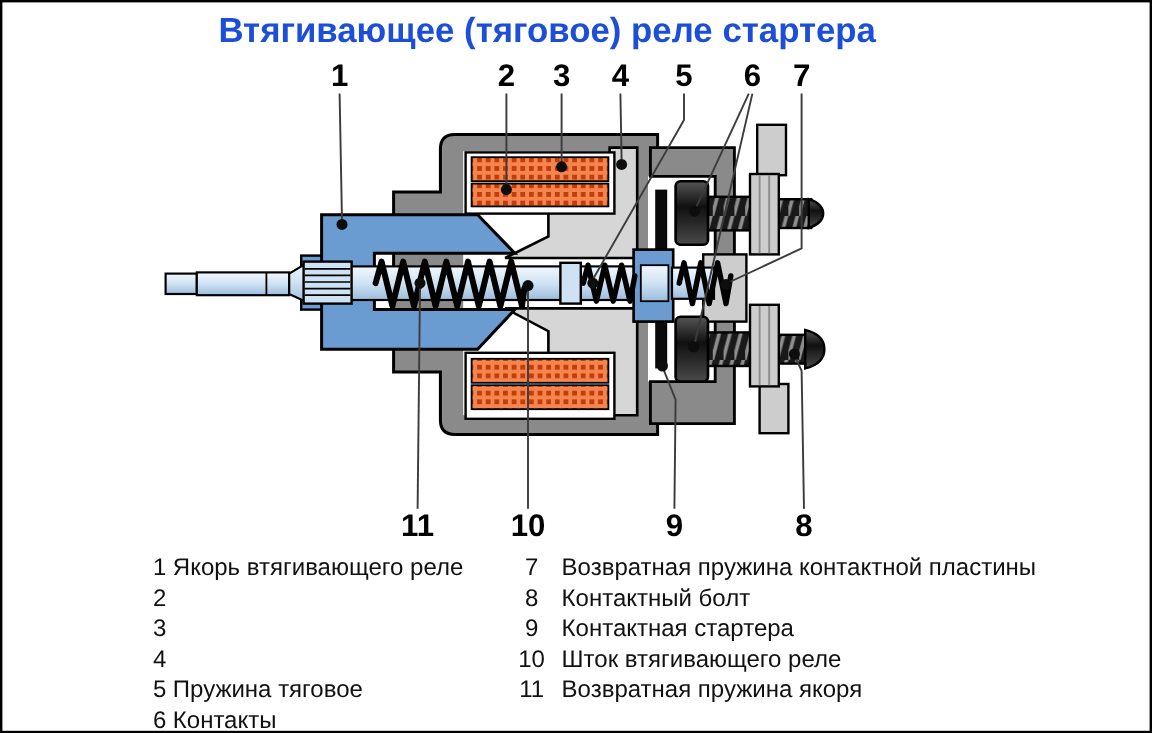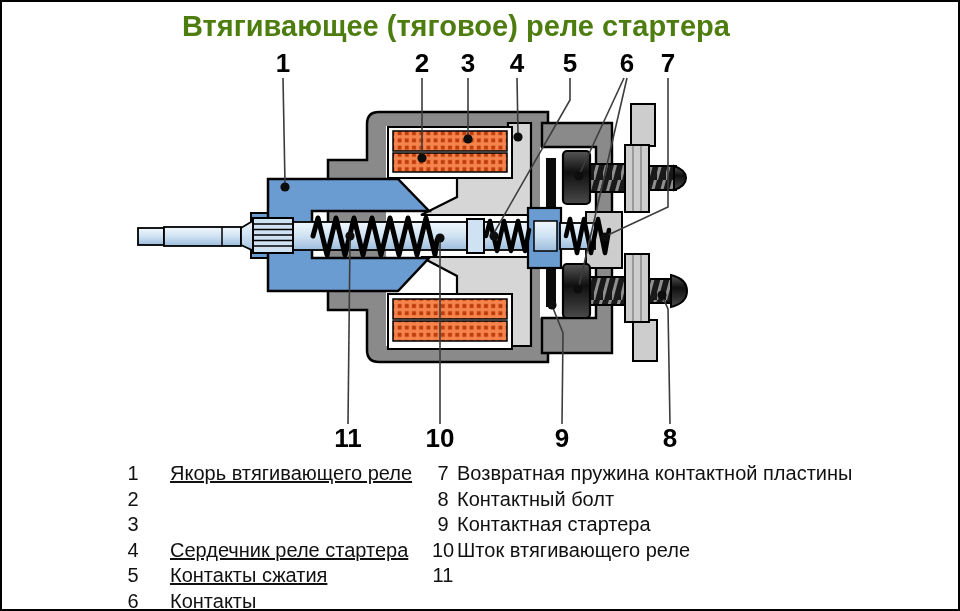--- a/index.html
+++ b/index.html
@@ -3,31 +3,31 @@
 <meta charset="utf-8">
 <style>
   html,body{margin:0;padding:0;background:#e8e8e8;}
   .frame{
     position:relative;width:956px;height:607px;border:2px solid #000;
     background:#fff;overflow:hidden;
     font-family:"Liberation Sans", sans-serif;
   }
   .title{
     position:absolute;top:8px;left:0;width:908px;text-align:center;
-    font-size:29px;font-weight:bold;color:#4d7c0f;letter-spacing:0px;
+    font-size:29px;font-weight:bold;color:#1d4ed8;letter-spacing:0px;
   }
   .legend-col{position:absolute;top:459px;}
   .legend-col.left{left:120px;}
   .legend-col.right{left:427px;}
   .legend-row{display:flex;align-items:center;height:25.5px;font-size:20px;color:#111;}
   .legend-num{flex:0 0 auto;text-align:center;}
   .left .legend-num{width:22px;}
   .right .legend-num{width:28px;}
-  .left .legend-label{margin-left:26px;white-space:nowrap;text-decoration:underline;}
-  .right .legend-label{white-space:nowrap;}
+  .left .legend-label{white-space:nowrap;}
+  .right .legend-label{margin-left:11px;white-space:nowrap;}
   svg text.callout{font-family:"Liberation Sans",sans-serif;font-size:26px;font-weight:bold;fill:#000;}
   svg{position:absolute;left:0;top:0;}
 </style>
 </head>
 <body>
 
 <div class="frame">
 
   <div class="title">Втягивающее (тяговое) реле стартера</div>
 
@@ -185,25 +185,24 @@
       <span class="legend-label">Якорь втягивающего реле</span>
     </div>
     <div class="legend-row">
       <span class="legend-num">2</span>
     </div>
     <div class="legend-row">
       <span class="legend-num">3</span>
     </div>
     <div class="legend-row">
       <span class="legend-num">4</span>
-      <span class="legend-label">Сердечник реле стартера</span>
     </div>
     <div class="legend-row">
       <span class="legend-num">5</span>
-      <span class="legend-label">Контакты сжатия</span>
+      <span class="legend-label">Пружина тяговое</span>
     </div>
     <div class="legend-row">
       <span class="legend-num">6</span>
       <span class="legend-label">Контакты</span>
     </div>
   </div>
 
   <div class="legend-col right">
     <div class="legend-row">
       <span class="legend-num">7</span>
@@ -216,16 +215,17 @@
     <div class="legend-row">
       <span class="legend-num">9</span>
       <span class="legend-label">Контактная стартера</span>
     </div>
     <div class="legend-row">
       <span class="legend-num">10</span>
       <span class="legend-label">Шток втягивающего реле</span>
     </div>
     <div class="legend-row">
       <span class="legend-num">11</span>
+      <span class="legend-label">Возвратная пружина якоря</span>
     </div>
   </div>
 
 </div>
 
 </body></html>

